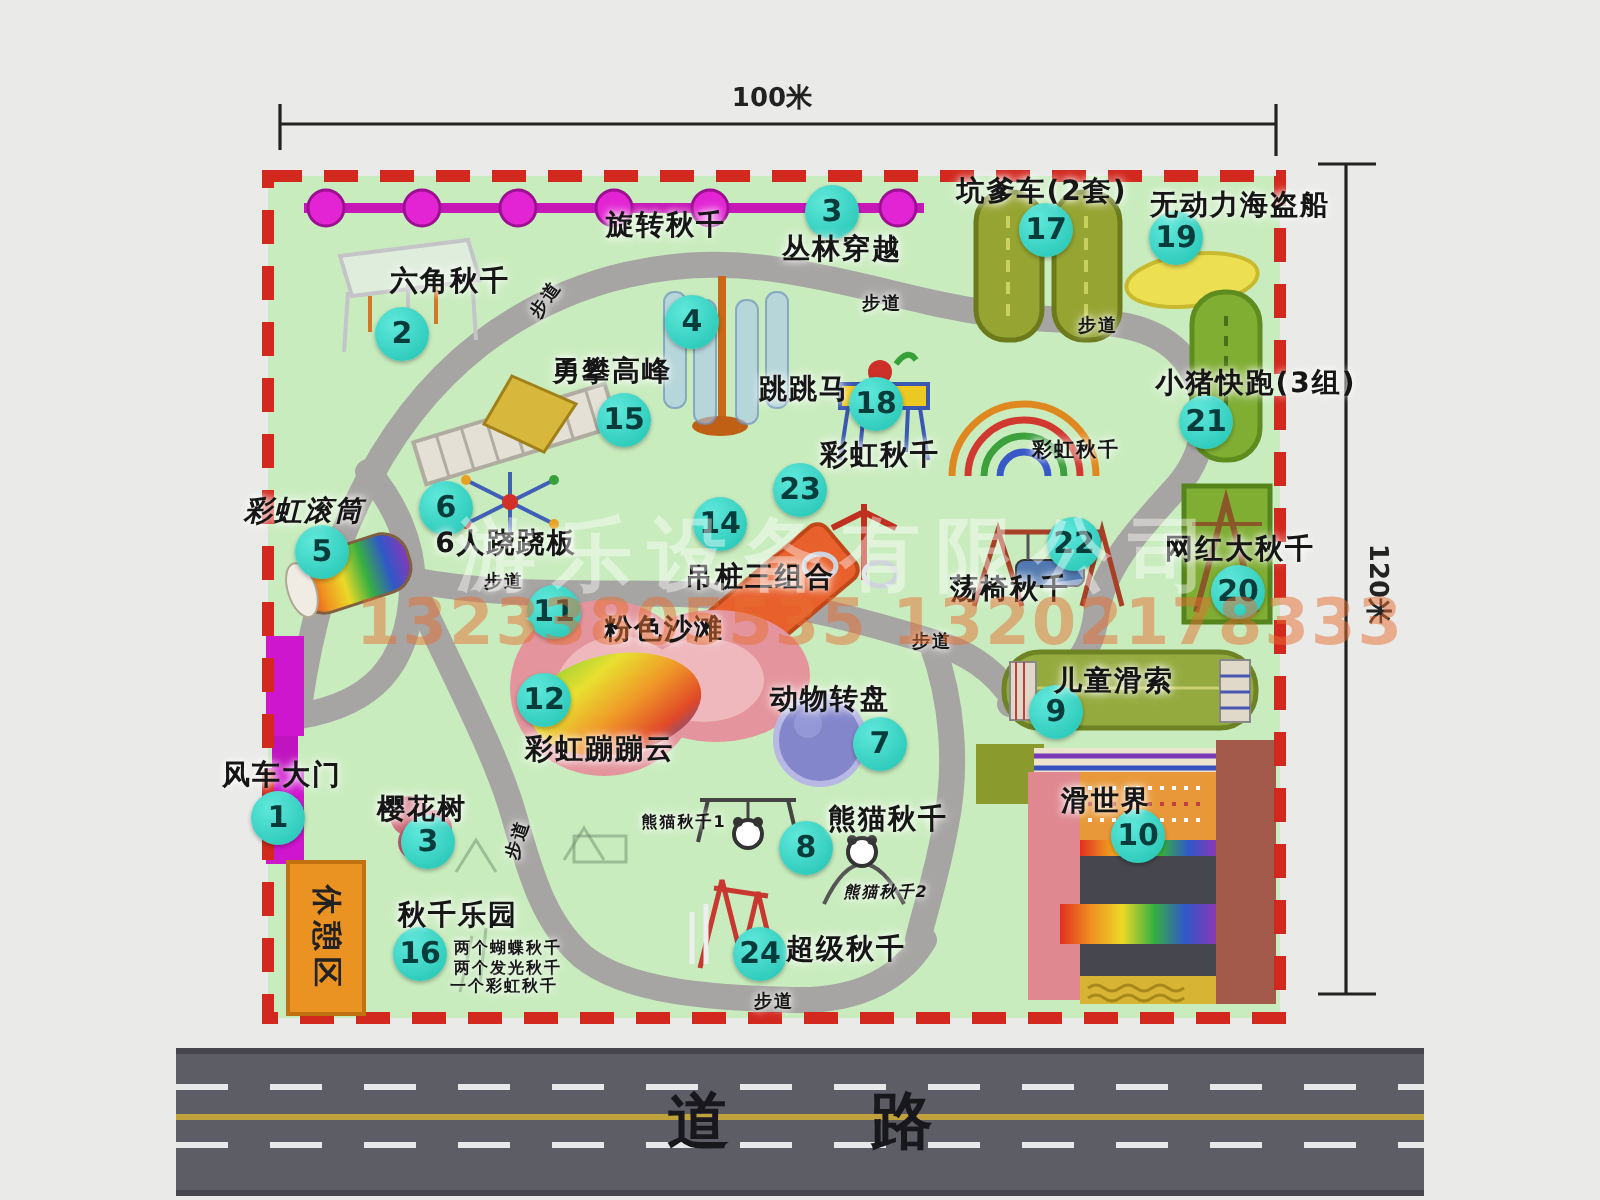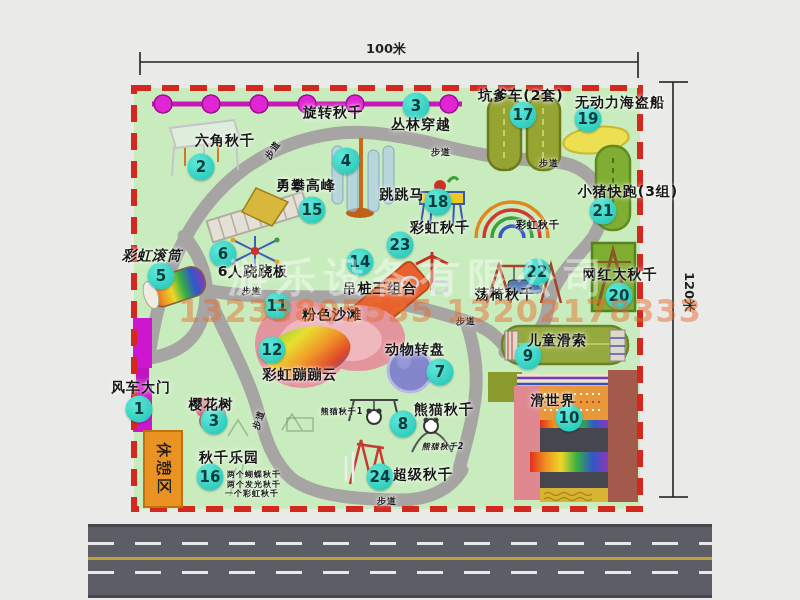--- a/index.html
+++ b/index.html
@@ -334,18 +334,19 @@
       <div class="lab" style="left: 252px; top: 291px; font-size: 9px;">步道</div>
       <div class="lab" style="left: 259px; top: 420px; font-size: 9px; transform: translate(-50%, -50%) rotate(-72deg);">步道</div>
       <div class="lab" style="left: 387px; top: 501px; font-size: 9px;">步道</div>
       <div class="lab" style="left: 466px; top: 321px; font-size: 9px;">步道</div>
     </div>
 
   <div class="road">
     <div class="dashline top"></div>
     <div class="yellowline"></div>
     <div class="dashline bot"></div>
+    <div class="road-label">道 路</div>
   </div>
 
   <div class="wm wm-company">游乐设备有限公司</div>
   <div class="wm wm-phone">13233805535 13202178333</div>
 
 </div>
 
 </body></html>

